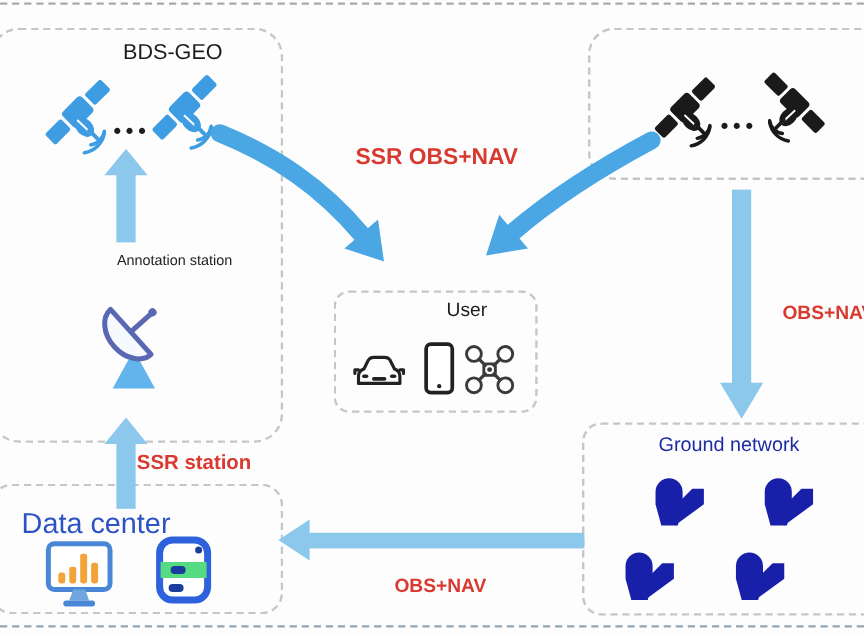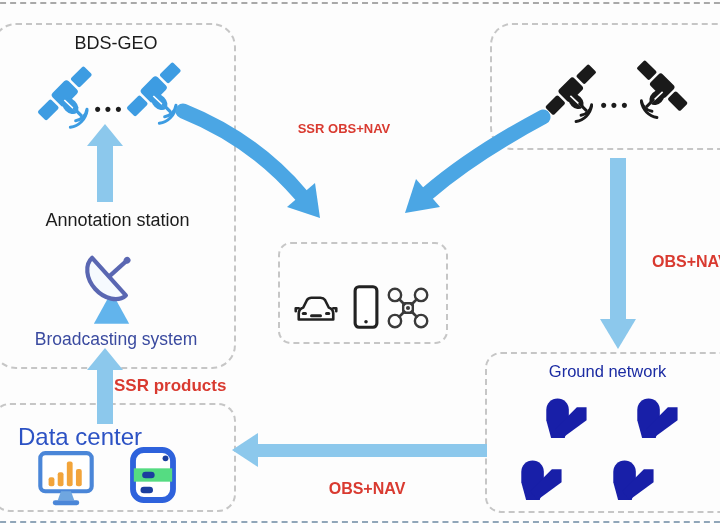--- a/index.html
+++ b/index.html
@@ -7,21 +7,21 @@
     position:relative;width:720px;height:530px;overflow:hidden;background:#fdfdfd;
     font-family:"Liberation Sans", sans-serif;
   }
   .abs{position:absolute;}
   .dash-box{
     position:absolute;border:2px dashed var(--dashed_border);background:transparent;
   }
   .hline{position:absolute;left:-10px;right:-10px;height:0;border-top:2px dashed var(--top_line);}
   .hline.bottom{border-top-color:var(--bottom_line);}
   .lbl{position:absolute;white-space:nowrap;line-height:1.1;}
-  .lbl.black{color:#1c1c1c;font-size:18px;}
+  .lbl.black{color:#1c1c1c;font-size:18px;padding-left:28px;}
   .lbl.center{text-align:center;}
   .lbl.red{color:var(--red_label);font-weight:700;font-size:17px;}
   .dots{position:absolute;color:#1c1c1c;font-weight:700;font-size:18px;letter-spacing:4px;text-align:center;}
   svg{display:block;}
   .overlay{position:absolute;left:0;top:0;pointer-events:none;}
 </style>
 </head>
 <body>
 
 <div class="canvas">
@@ -58,43 +58,43 @@
 
   <div class="lbl black center" style="left:0;top:34px;width:232px">BDS-GEO</div>
   <svg class="abs" style="left:33px;top:66px;color:var(--satellite_blue)" width="64" height="64" viewBox="0 0 96 96">
       <use href="#sym-sat" fill="var(--satellite_blue)"></use>
     </svg>
   <div class="dots" style="left:93px;top:99px;width:34px">•••</div>
   <svg class="abs" style="left:122px;top:62px;color:var(--satellite_blue)" width="64" height="64" viewBox="0 0 96 96">
       <use href="#sym-sat" fill="var(--satellite_blue)"></use>
     </svg>
 
-  <div class="lbl black center" style="left:0;top:211px;width:235px;font-size:18px">Annotation station</div>
+  <div class="lbl black center" style="left:0;top:211px;width:235px;font-size:12px">Annotation station</div>
 
   <svg class="abs" style="left:72px;top:236px" width="74" height="98" viewBox="0 0 88 100">
     <polygon points="26,96 68,96 47,58" fill="var(--dish_base)"></polygon>
     <g transform="rotate(48 44 40)">
       <path d="M14 40 a30 22 0 0 0 60 0 z" fill="#f6fafe" stroke="var(--dish_outline)" stroke-width="5" stroke-linejoin="round"></path>
       <line x1="44" y1="40" x2="44" y2="12" stroke="var(--dish_outline)" stroke-width="5"></line>
       <circle cx="44" cy="11" r="4" fill="var(--dish_outline)"></circle>
     </g>
   </svg>
 
-  <div class="lbl center" style="left:0;top:330px;width:232px;font-size:17.5px;color:var(--navy_label)">Broadcasting system</div>
 
   <svg class="abs" style="left:541px;top:64px;color:var(--satellite_black)" width="60" height="60" viewBox="0 0 96 96">
       <use href="#sym-sat" fill="var(--satellite_black)"></use>
     </svg>
   <div class="dots" style="left:599px;top:95px;width:34px">•••</div>
   <svg class="abs" style="left:632px;top:60px;color:var(--satellite_black)" width="60" height="60" viewBox="0 0 96 96">
     <g transform="translate(96 0) scale(-1 1)">
         <use href="#sym-sat" fill="var(--satellite_black)"></use>
       </g>
   </svg>
 
+  <div class="lbl black center" style="left:278px;top:250px;width:166px;font-size:16px">User</div>
 
   <svg class="abs" style="left:292px;top:288px" width="48" height="36" viewBox="0 0 64 48">
     <g stroke="var(--user_icon_ink)" stroke-width="3.5" fill="none" stroke-linejoin="round" stroke-linecap="round">
       <path d="M9 42 V34 q0 -6 6 -8 l5 -10 q2 -3 6 -3 h12 q4 0 6 3 l5 10 q6 2 6 8 v8 z"></path>
       <path d="M9 27 h-4 v4"></path>
         <path d="M55 27 h4 v4"></path>
     </g>
     <rect x="24" y="35" width="16" height="4" rx="2" fill="var(--user_icon_ink)"></rect>
     <rect x="13" y="32" width="7" height="4" rx="2" fill="var(--user_icon_ink)"></rect>
     <rect x="44" y="32" width="7" height="4" rx="2" fill="var(--user_icon_ink)"></rect>
@@ -181,18 +181,18 @@
       <path d="M183 111 C 230 130, 268 156, 301 195" fill="none" stroke="var(--arrow_curved)" stroke-width="15" stroke-linecap="round"></path>
       <polygon points="320,218 287,207 315,183" fill="var(--arrow_curved)"></polygon>
     </g>
 
     <g>
       <path d="M543 117 C 500 140, 463 163, 428 193" fill="none" stroke="var(--arrow_curved)" stroke-width="15" stroke-linecap="round"></path>
       <polygon points="405,213 416,179 440,207" fill="var(--arrow_curved)"></polygon>
     </g>
   </svg>
 
-  <div class="lbl red center" style="left:234px;top:122px;width:220px;font-size:13px">SSR OBS+NAV</div>
+  <div class="lbl red center" style="left:254px;top:122px;width:220px;font-size:19px">SSR OBS+NAV</div>
   <div class="lbl red" style="left:652px;top:253px;font-size:16px">OBS+NAV</div>
-  <div class="lbl red" style="left:114px;top:377px;font-size:17px">SSR products</div>
+  <div class="lbl red" style="left:114px;top:377px;font-size:17px">SSR station</div>
   <div class="lbl red center" style="left:257px;top:480px;width:220px;font-size:16px">OBS+NAV</div>
 
 </div>
 
 </body></html>

